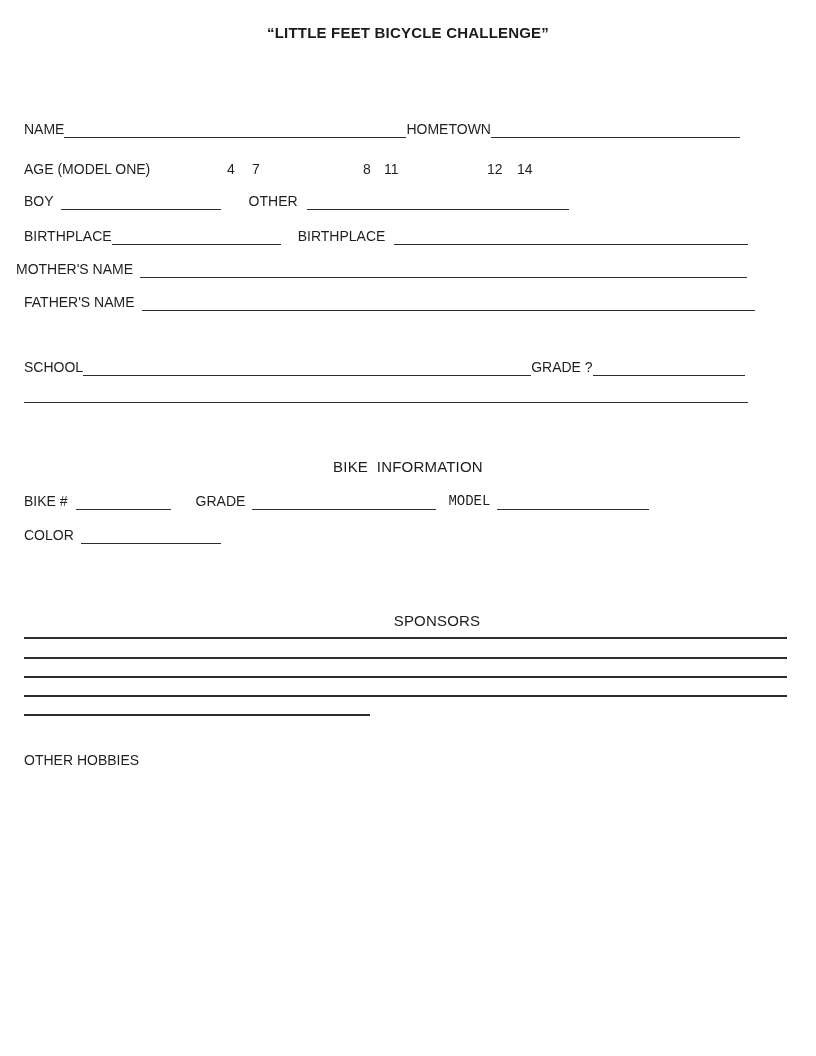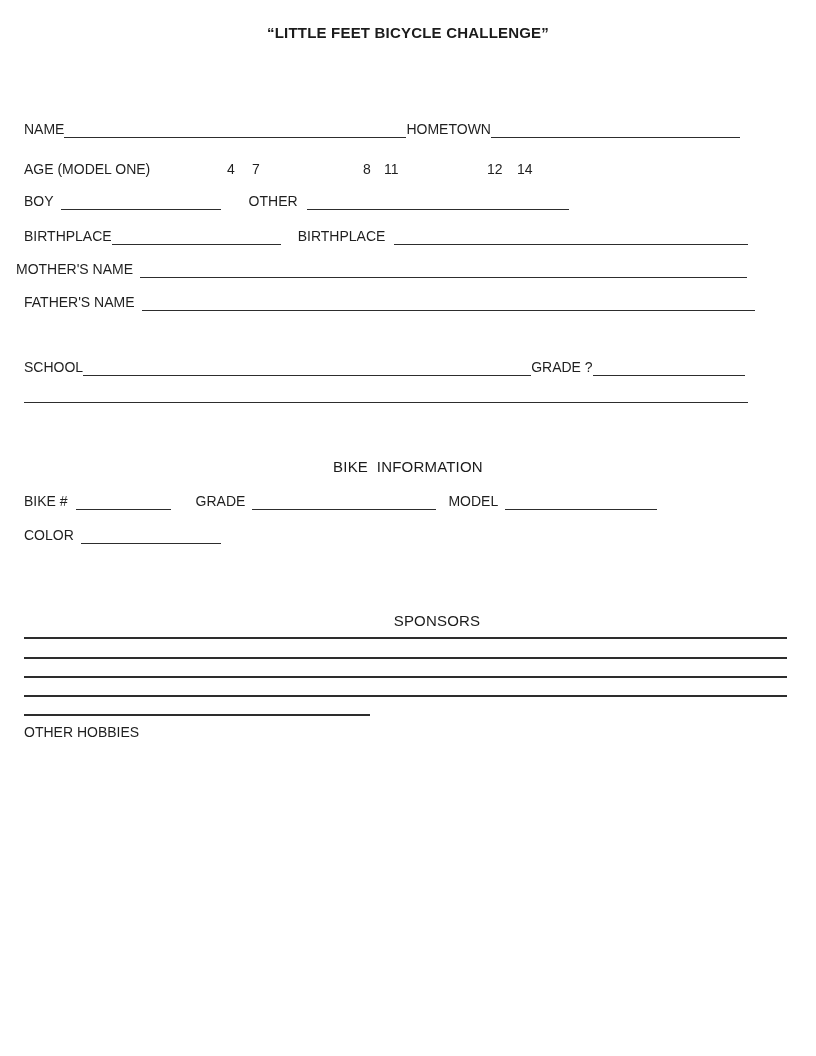--- a/index.html
+++ b/index.html
@@ -112,34 +112,34 @@
 
   <div class="hrline" style="top:402px; left:24px; width:724px; border-top-width:1.5px;"></div>
 
   <div class="heading" style="top:458px;">BIKE  INFORMATION</div>
 
   <div class="row" style="top:493px; left:24px;">
     <span class="lbl">BIKE #</span>
     <span class="fline" style="width:95px; margin-left:8px;"></span>
     <span class="lbl" style="margin-left:25px;">GRADE</span>
     <span class="fline" style="width:184px; margin-left:7px;"></span>
-    <span class="lbl" style="margin-left:12px;">MODEL</span>
+    <span class="lbl" style="margin-left:12px;font-family:Liberation Mono, monospace;">MODEL</span>
     <span class="fline" style="width:152px; margin-left:7px;"></span>
   </div>
 
   <div class="row" style="top:527px; left:24px;">
     <span class="lbl">COLOR</span>
     <span class="fline" style="width:140px; margin-left:7px;"></span>
   </div>
 
   <div class="heading" style="top:612px;padding-left:29px;">SPONSORS</div>
 
   <div class="hrline" style="top:637px; left:24px; width:763px;"></div>
   <div class="hrline" style="top:657px; left:24px; width:763px;"></div>
   <div class="hrline" style="top:676px; left:24px; width:763px;"></div>
   <div class="hrline" style="top:695px; left:24px; width:763px;"></div>
   <div class="hrline" style="top:714px; left:24px; width:346px;"></div>
 
-  <div class="row" style="top:724px; left:24px;">
+  <div class="row" style="top:752px; left:24px;">
     <span class="lbl">OTHER HOBBIES</span>
   </div>
 
 </div>
 
 </body></html>

